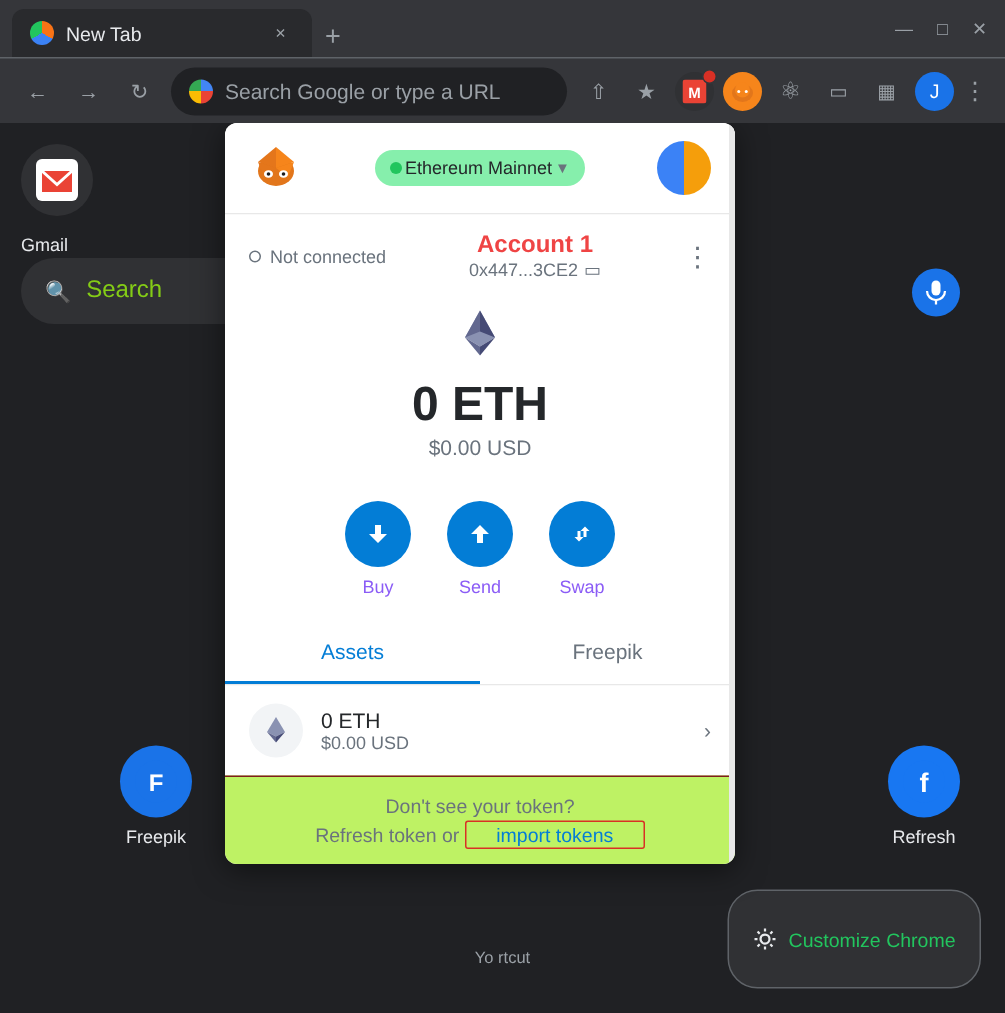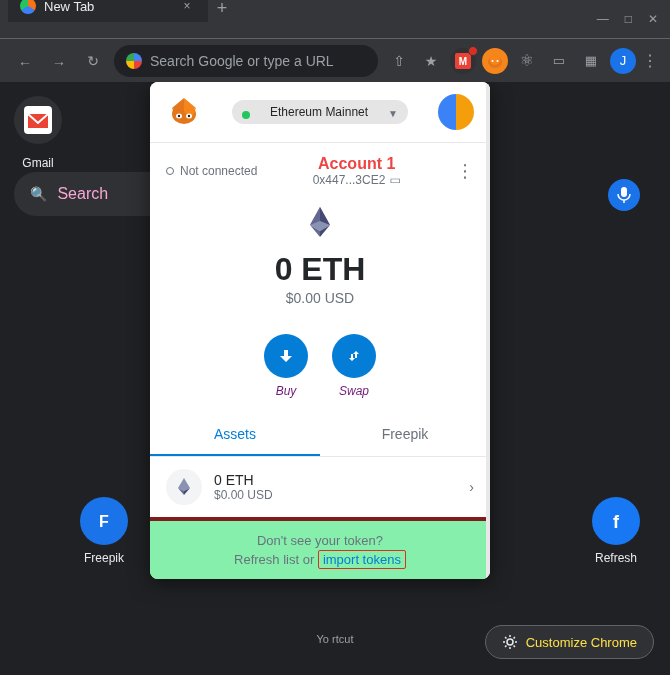--- a/index.html
+++ b/index.html
@@ -19,21 +19,21 @@
       display: flex;
       flex-direction: column;
     }
 
     
     .title-bar {
       background: #35363a;
       height: 38px;
       display: flex;
       align-items: center;
-      padding: 16px 8px;
+      padding: 0 8px;
       gap: 4px;
     }
     .tab-strip {
       display: flex;
       align-items: flex-end;
       height: 100%;
       flex: 1;
     }
     .tab {
       background: #292a2d;
@@ -192,21 +192,21 @@
       position: relative;
     }
 
     
     .gmail-shortcut {
       position: absolute;
       top: 10px;
       left: 16px;
       display: flex;
       flex-direction: column;
-      align-items: center;
+      align-items: flex-start;
       gap: 12px;
       cursor: pointer;
     }
     .shortcut-icon {
       width: 48px;
       height: 48px;
       border-radius: 50%;
       background: #303134;
       display: flex;
       align-items: center;
@@ -234,21 +234,21 @@
       display: flex;
       align-items: center;
       padding: 0 16px;
       gap: 10px;
     }
     .search-icon-sm {
       color: #9aa0a6;
       font-size: 14px;
     }
     .search-text {
-      color: #f9a8d4;
+      color: #84cc16;
       font-size: 16px;
     }
     .shortcut-item {
       display: flex;
       flex-direction: column;
       align-items: center;
       gap: 6px;
       cursor: pointer;
     }
     .freepik-icon {
@@ -276,22 +276,22 @@
     }
 
     
     .customize-chrome-btn {
       position: absolute;
       bottom: 16px;
       right: 16px;
       background: #303134;
       border: 1px solid #5f6368;
       border-radius: 20px;
-      padding: 8px 16px;
-      color: #fde047;
+      padding: 24px 16px;
+      color: #22c55e;
       font-size: 13px;
       cursor: pointer;
       display: flex;
       align-items: center;
       gap: 8px;
     }
 
     
     .metamask-popup {
       position: absolute;
@@ -313,23 +313,23 @@
       align-items: center;
       justify-content: space-between;
       border-bottom: 1px solid #e8e8e8;
     }
     .mm-logo {
       width: 36px;
       height: 36px;
     }
     .mm-network-selector {
       display: flex;
-      align-items: flex-end;
-      gap: 20px;
-      background: #e5e5e5;
+      align-items: center;
+      gap: 2px;
+      background: #86efac;
       border-radius: 20px;
       padding: 5px 10px;
       cursor: pointer;
     }
     .network-dot {
       width: 8px;
       height: 8px;
       border-radius: 50%;
       background: #22c55e;
     }
@@ -440,22 +440,21 @@
       border-radius: 50%;
       background: #037dd6;
       display: flex;
       align-items: center;
       justify-content: center;
       color: white;
       font-size: 18px;
     }
     .mm-action-label {
       font-size: 12px;
-      color: #701a75;
-      font-style: italic;
+      color: #8b5cf6;
     }
 
     
     .mm-tabs {
       display: flex;
       border-bottom: 1px solid #e8e8e8;
       background: #ffffff;
     }
     .mm-tab {
       flex: 1;
@@ -504,37 +503,37 @@
     }
     .token-chevron {
       color: #6a737d;
       font-size: 14px;
     }
 
     
     .mm-import-section {
       padding: 12px 16px;
       text-align: center;
-      background: #86efac;
-      border-top: 4px solid #7f1d1d;
+      background: #bef264;
+      border-top: 1px solid #7f1d1d;
     }
     .import-hint {
       font-size: 13px;
       color: #6a737d;
       margin-bottom: 4px;
     }
     .import-links {
       font-size: 13px;
       color: #6a737d;
     }
     .import-tokens-link {
       color: #037dd6;
       cursor: pointer;
       border: 1px solid #d93025;
-      padding: 1px 4px;
+      padding: 1px 20px;
       border-radius: 2px;
     }
 
     
     .mm-scrollbar {
       position: absolute;
       right: 0;
       top: 0;
       bottom: 0;
       width: 4px;
@@ -750,20 +749,28 @@
           <div class="mm-action-circle">
             <svg width="20" height="20" viewBox="0 0 20 20" fill="white">
               <path d="M10 16l-6-6h4V4h4v6h4l-6 6z"></path>
             </svg>
           </div>
           <span class="mm-action-label">Buy</span>
         </div>
         <div class="mm-action-btn">
           <div class="mm-action-circle">
             <svg width="20" height="20" viewBox="0 0 20 20" fill="white">
+              <path d="M10 4l6 6h-4v6H8v-6H4l6-6z"></path>
+            </svg>
+          </div>
+          <span class="mm-action-label">Send</span>
+        </div>
+        <div class="mm-action-btn">
+          <div class="mm-action-circle">
+            <svg width="20" height="20" viewBox="0 0 20 20" fill="white">
               <path d="M5 12l3 3 3-3H9V8H7v4H5zm10-4l-3-3-3 3h2v4h2V8h2z"></path>
             </svg>
           </div>
           <span class="mm-action-label">Swap</span>
         </div>
       </div>
 
       <div class="mm-tabs">
         <div class="mm-tab active">Assets</div>
         <div class="mm-tab">Freepik</div>
@@ -783,21 +790,21 @@
             <div class="token-balance">0 ETH</div>
             <div class="token-usd">$0.00 USD</div>
           </div>
           <span class="token-chevron">›</span>
         </div>
       </div>
 
       <div class="mm-import-section">
         <div class="import-hint">Don't see your token?</div>
         <div class="import-links">
-          <span>Refresh list or</span>
+          <span>Refresh token or</span>
           <span> </span>
           <span class="import-tokens-link">import tokens</span>
         </div>
       </div>
 
       <div class="mm-scrollbar"></div>
     </div>
   </div>
 </div>
 

